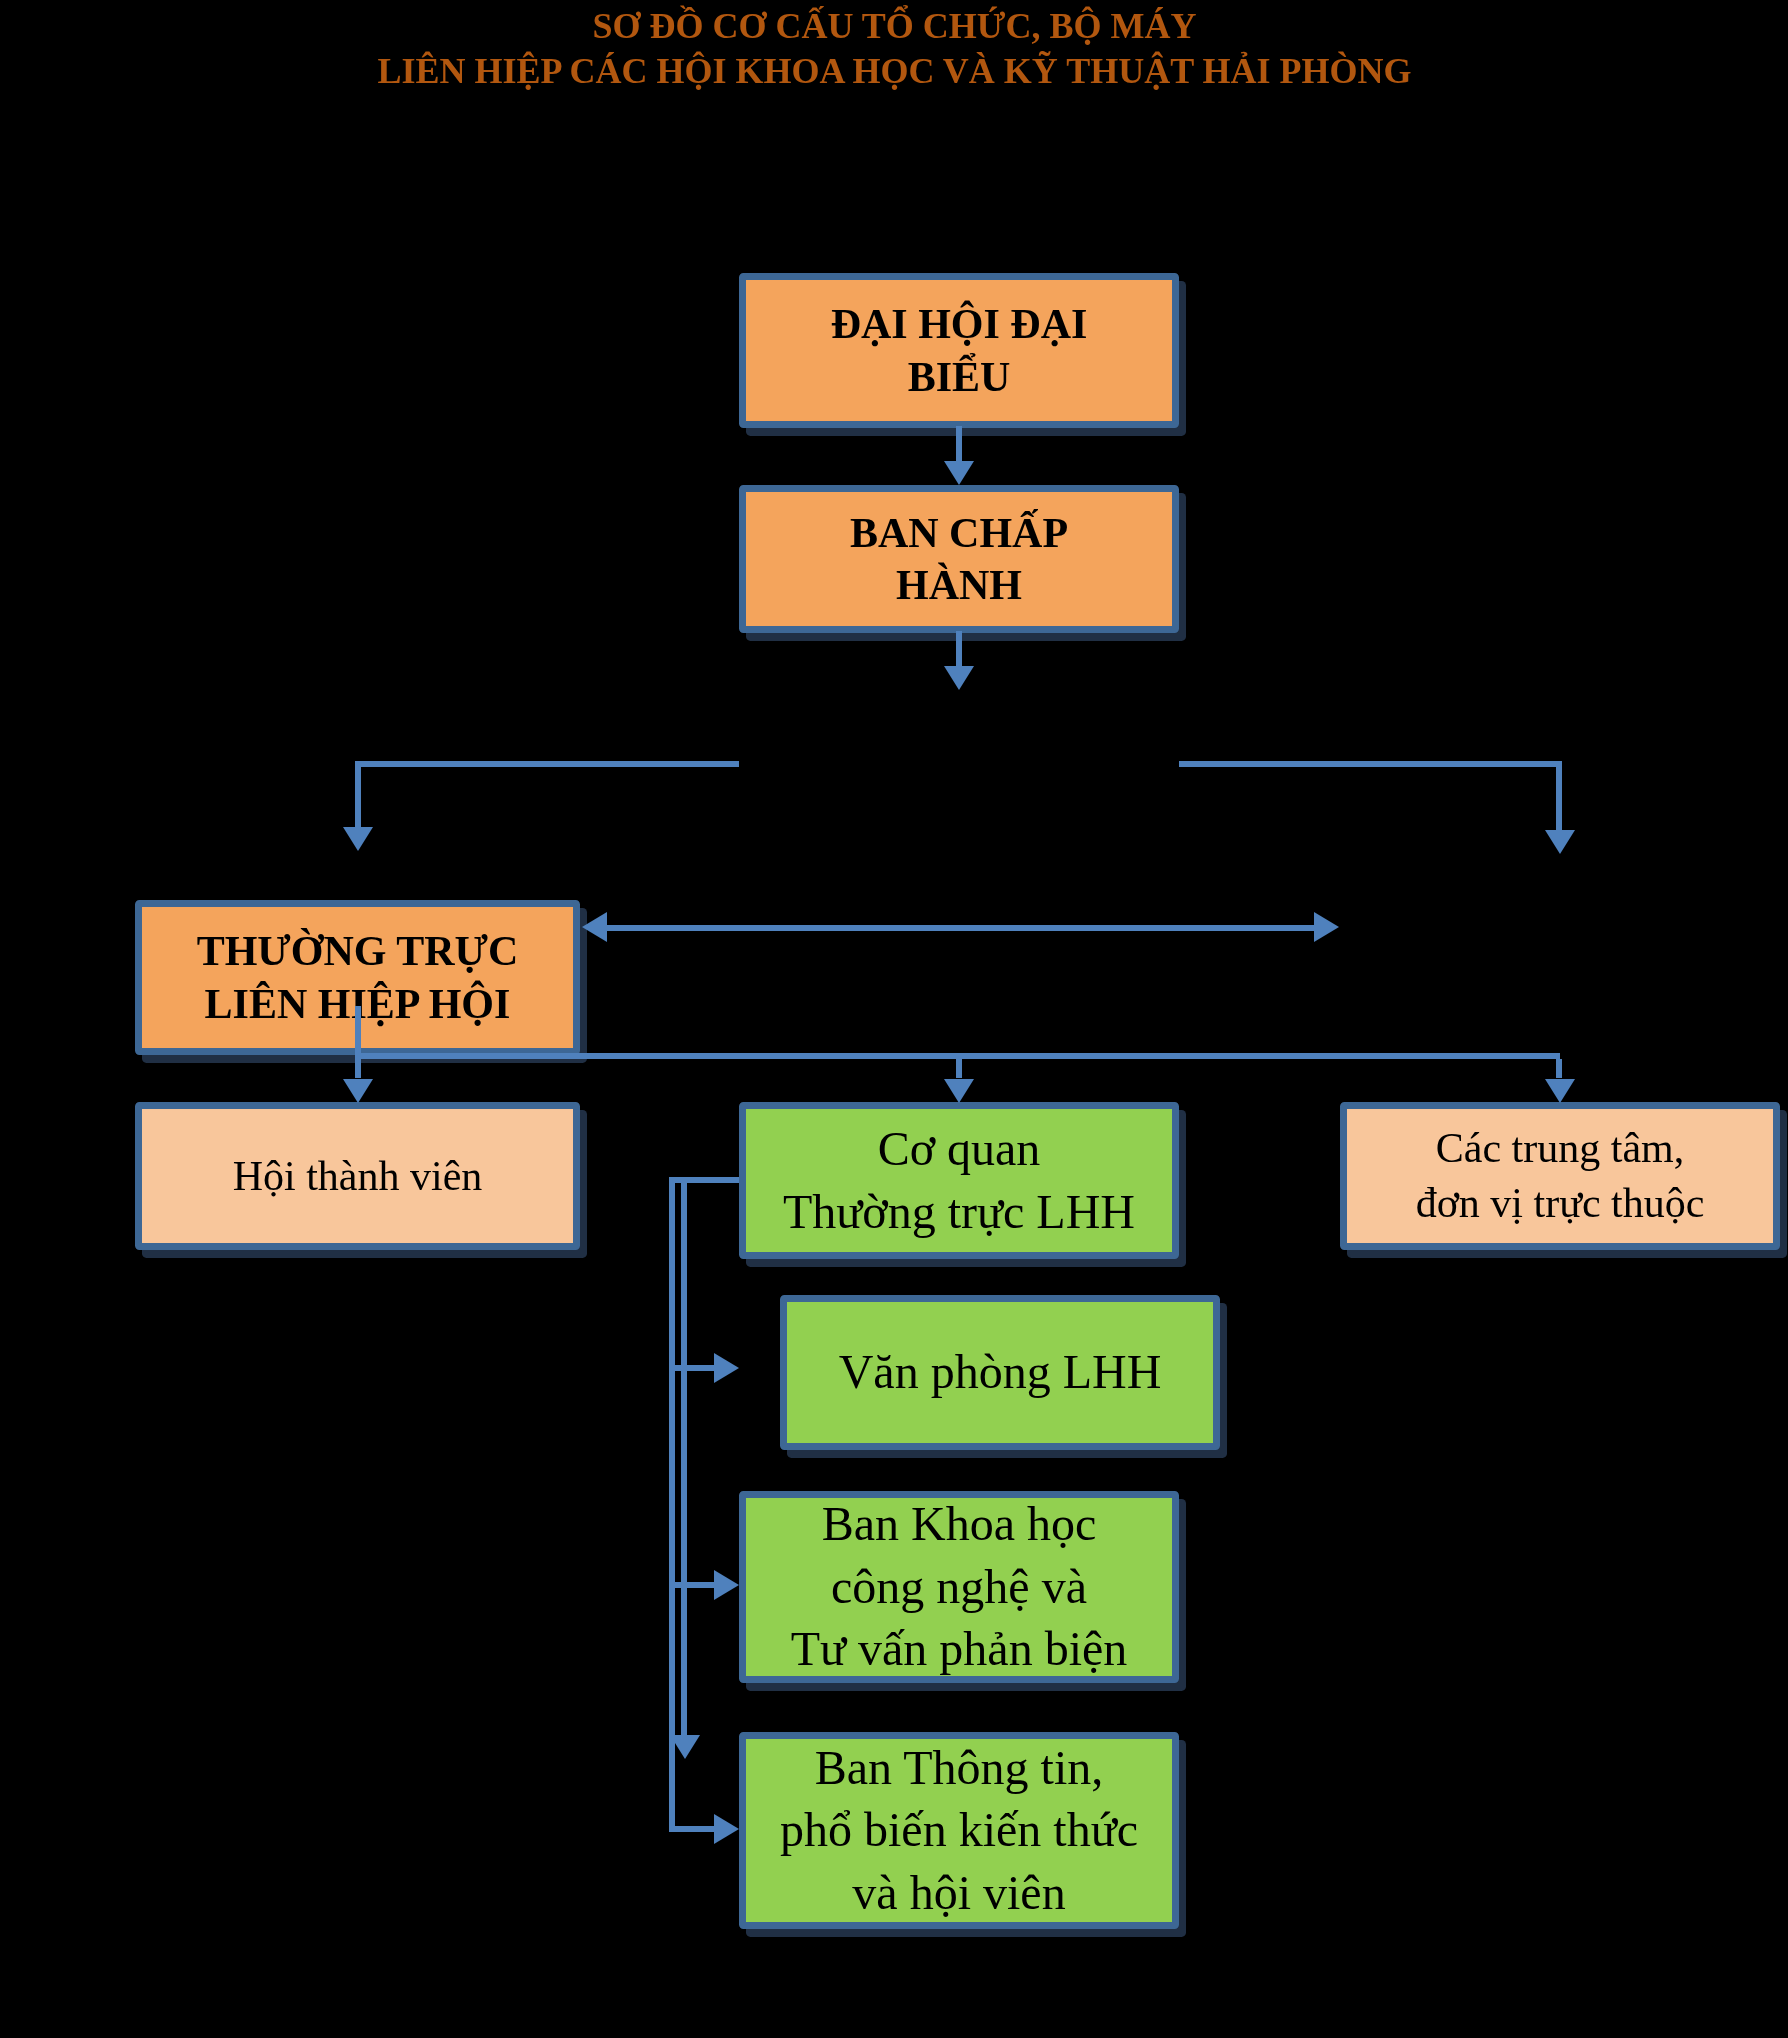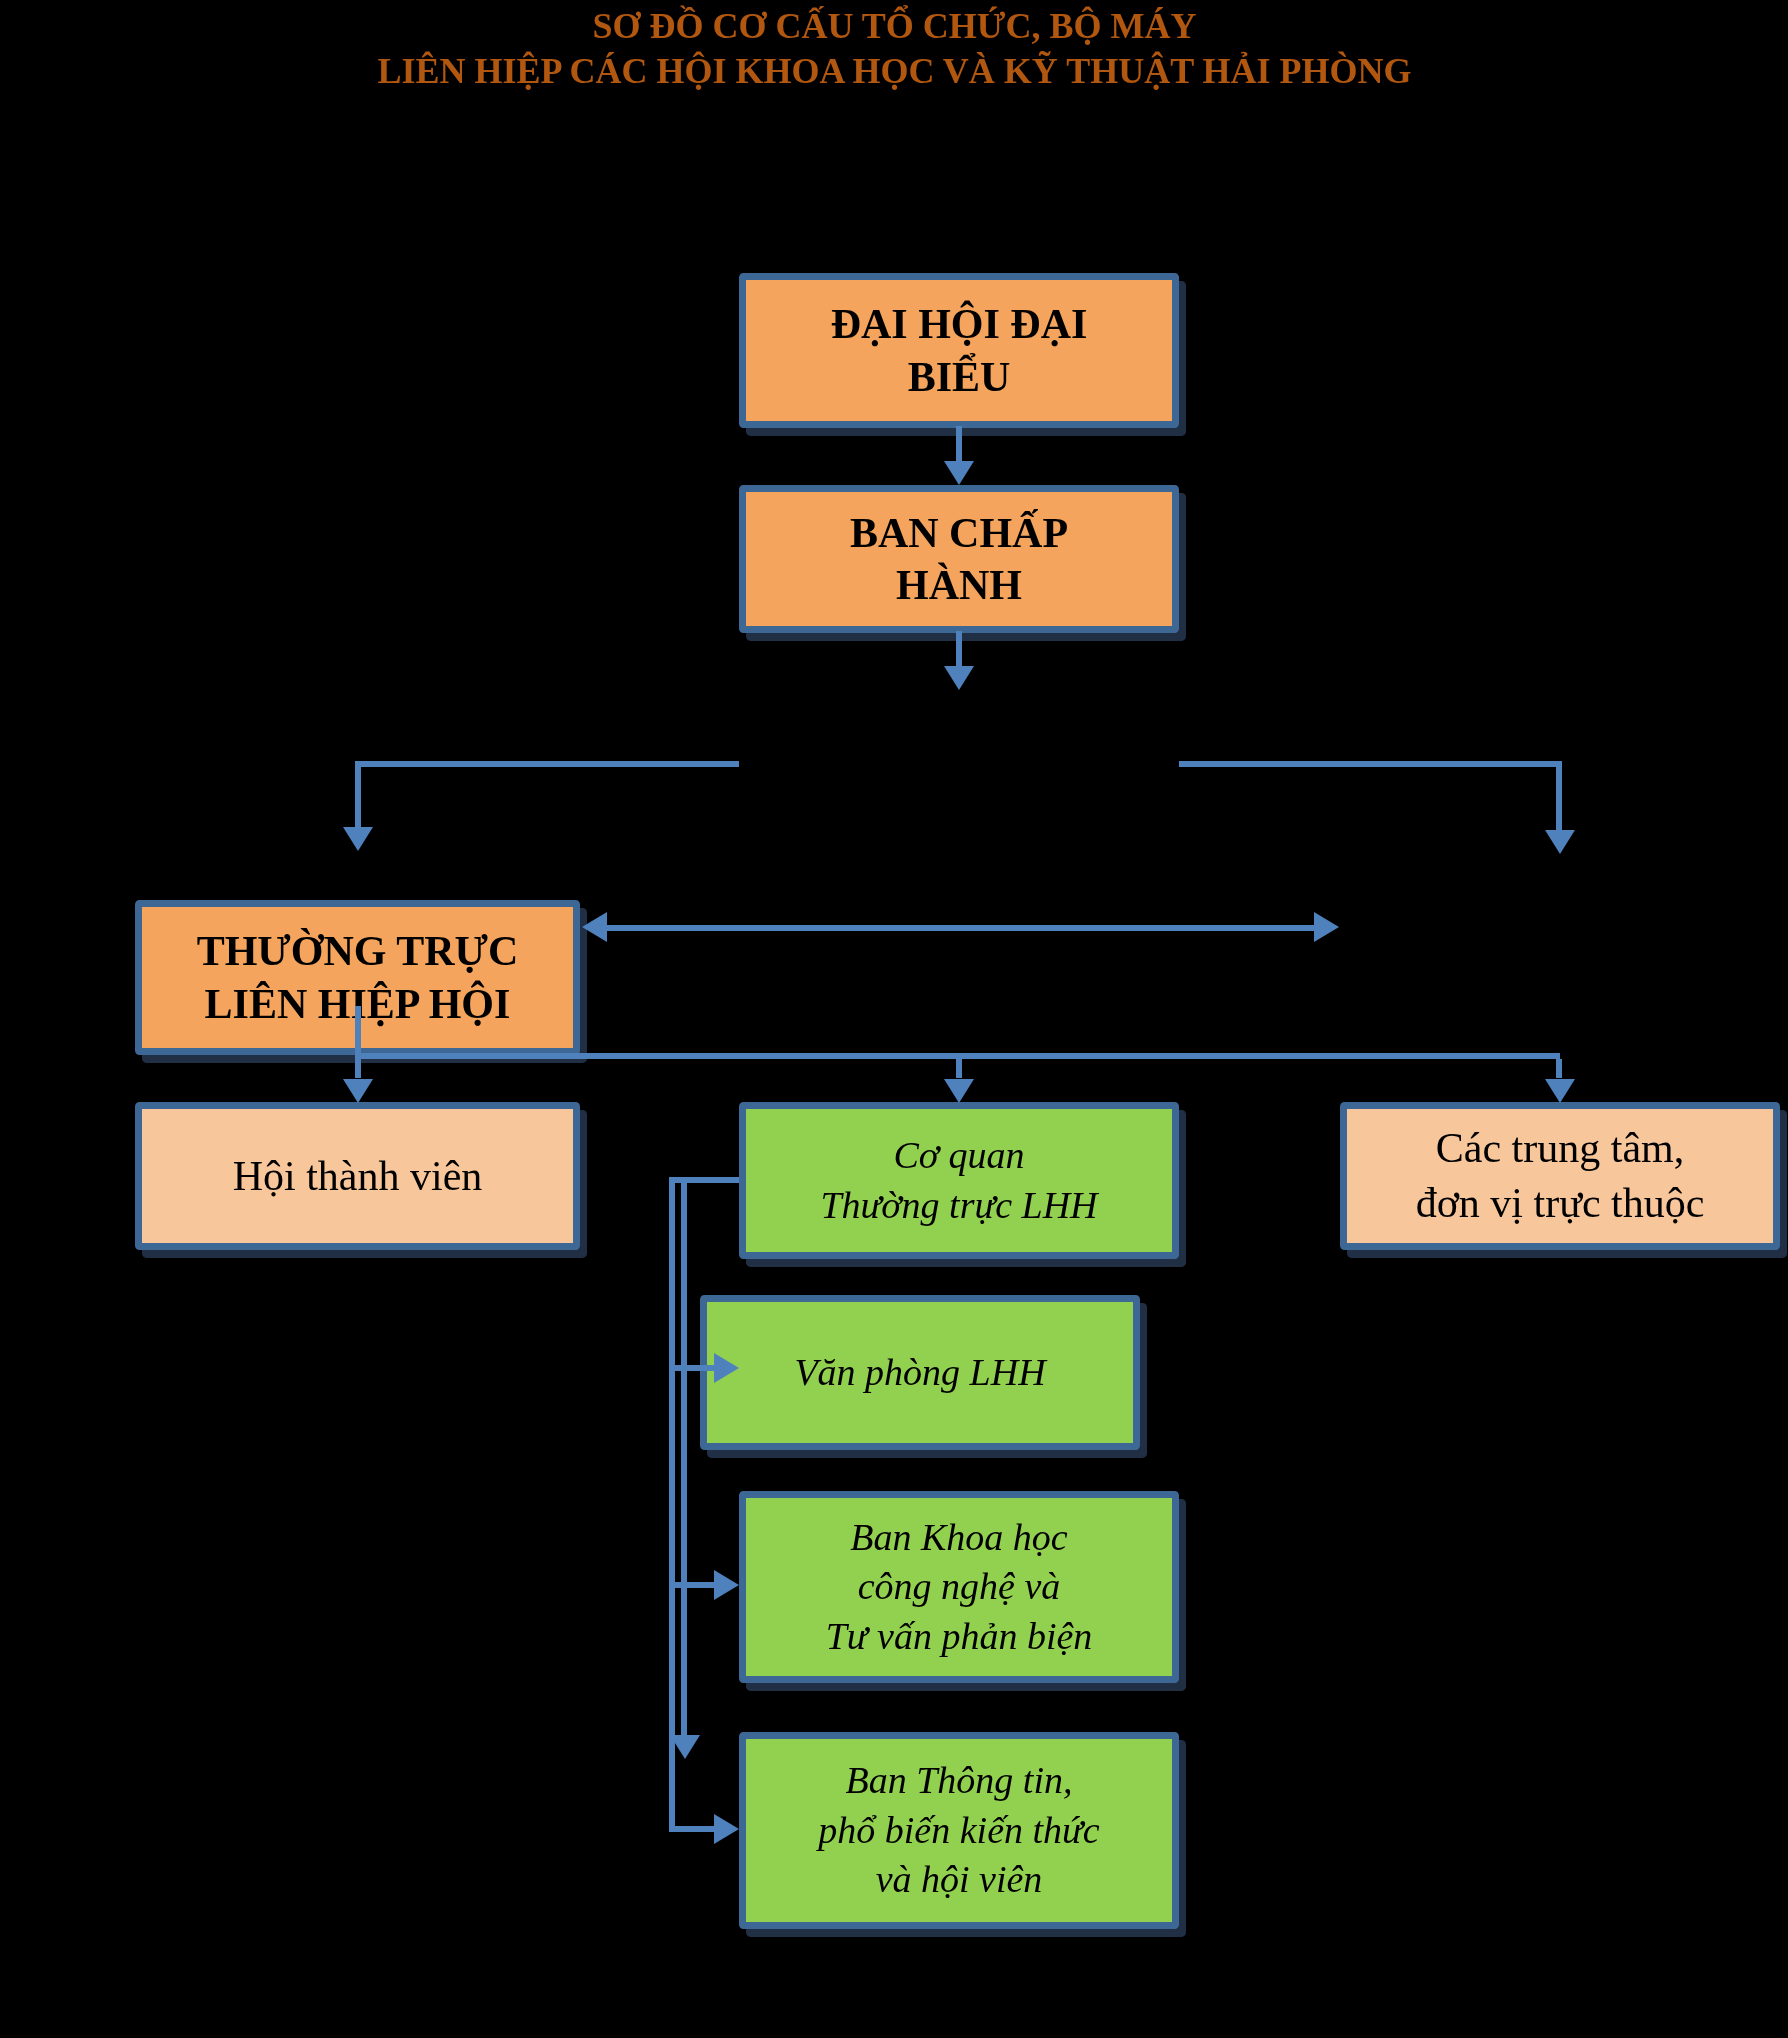--- a/index.html
+++ b/index.html
@@ -34,32 +34,32 @@
     border-radius:4.4px;
     box-shadow:7px 7.9px 0 rgba(72,105,150,0.45);
     display:flex;align-items:center;justify-content:center;
     text-align:center;
     color:var(--ink);
     white-space:pre-line;
     padding:1px 7px;
   }
   .node.orange{background:var(--orange);font-weight:bold;font-size:42px;line-height:1.25;}
   .node.peach{background:var(--peach);font-size:42px;line-height:1.3;}
-  .node.green{background:var(--green);font-size:38px;line-height:1.3;font-style:italic;}
+  .node.green{background:var(--green);font-size:48px;line-height:1.3;}
 
   
   #n-dai-hoi     {left:739px;top:273px;width:440px;height:155px;}
   #n-chap-hanh   {left:739px;top:485px;width:440px;height:148px;}
   #n-thuong-vu   {left:739px;top:690px;width:440px;height:148px;}
   #n-thuong-truc {left:135px;top:852px;width:445px;height:155px;margin-top:48px;}
   #n-kiem-tra    {left:1340px;top:854px;width:440px;height:155px;}
   #n-hoi-thanh-vien{left:135px;top:1102px;width:445px;height:148px;}
   #n-co-quan     {left:739px;top:1102px;width:440px;height:157px;}
   #n-trung-tam   {left:1340px;top:1102px;width:440px;height:148px;}
-  #n-van-phong   {left:700px;top:1295px;width:440px;height:155px;text-align:right;}
+  #n-van-phong   {left:780px;top:1295px;width:440px;height:155px;text-align:right;}
   #n-khoa-hoc    {left:739px;top:1491px;width:440px;height:192px;}
   #n-thong-tin   {left:739px;top:1732px;width:440px;height:197px;}
 
   
   .shaft{position:absolute;background:var(--arrow);}
   .ah{position:absolute;width:0;height:0;}
   .ah-down{border-left:15px solid transparent;border-right:15px solid transparent;border-top:24.5px solid var(--arrow);}
   .ah-right{border-top:15.7px solid transparent;border-bottom:15.7px solid transparent;border-left:25px solid var(--arrow);}
   .ah-left{border-top:15.7px solid transparent;border-bottom:15.7px solid transparent;border-right:25px solid var(--arrow);}
 </style>

